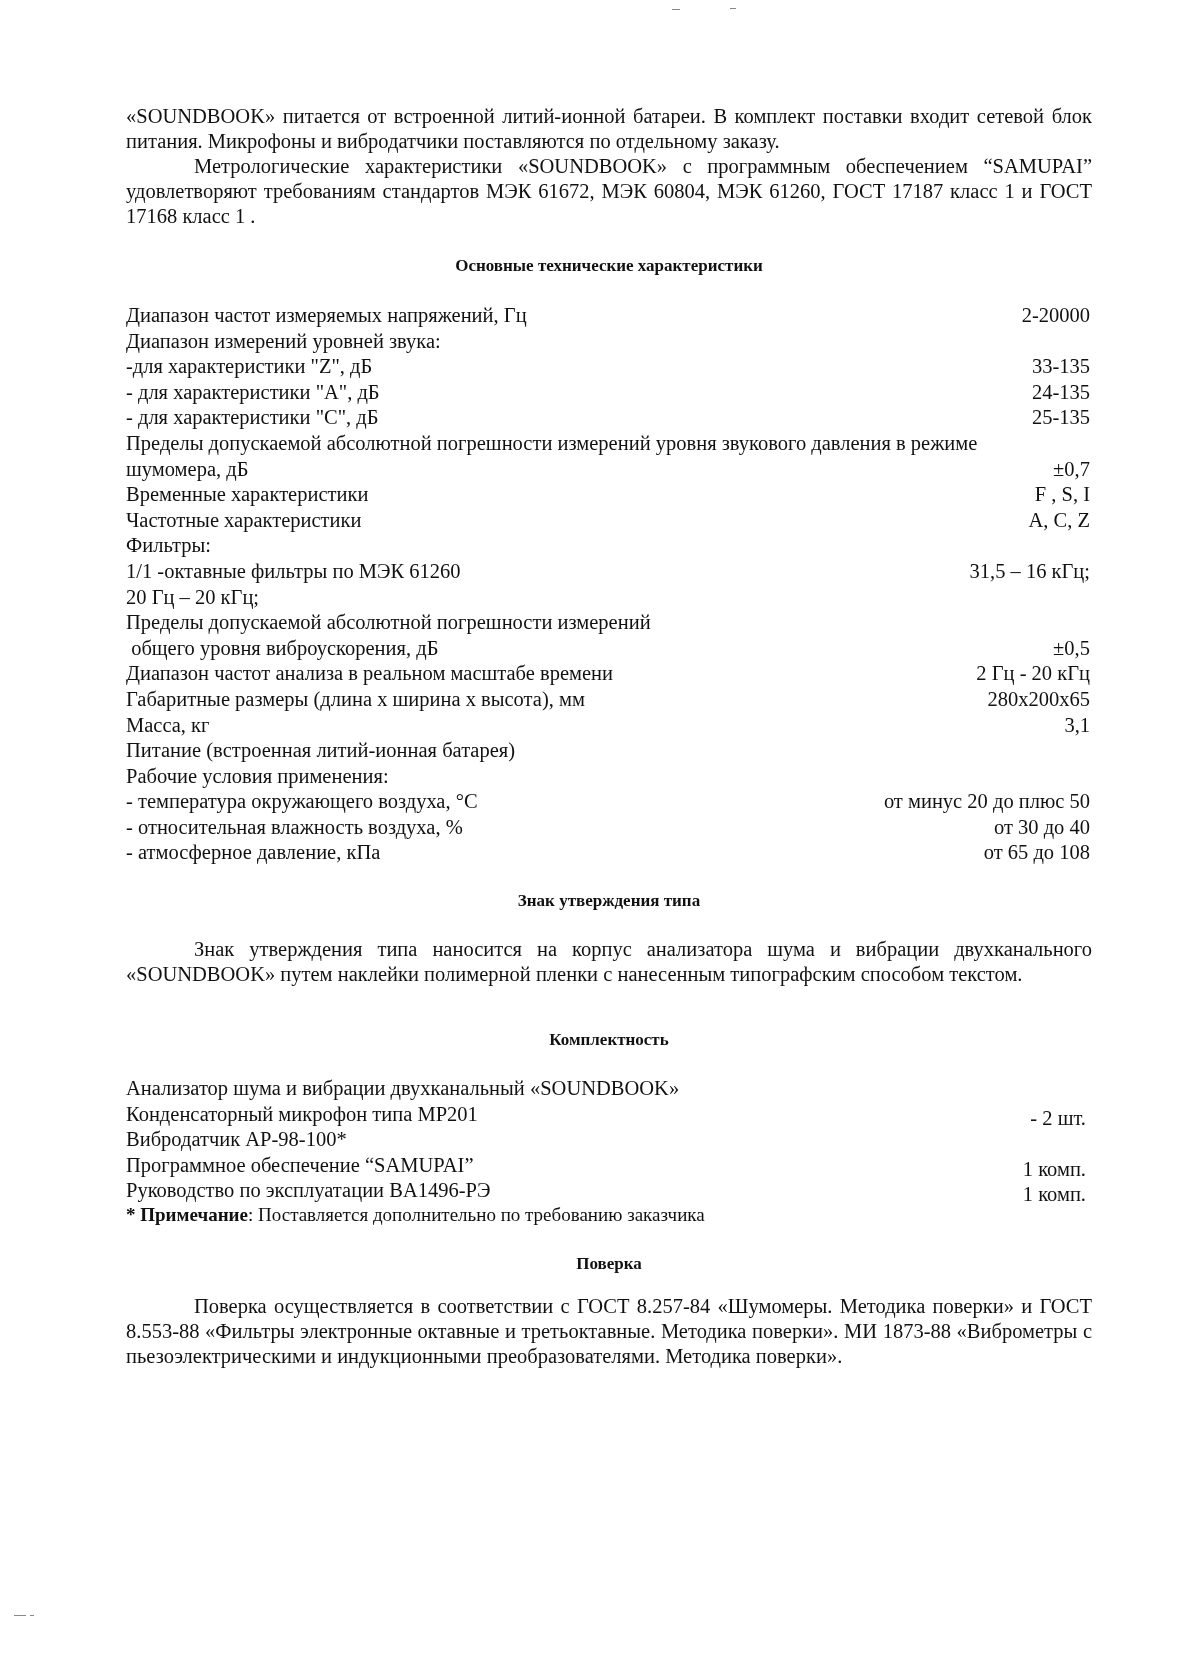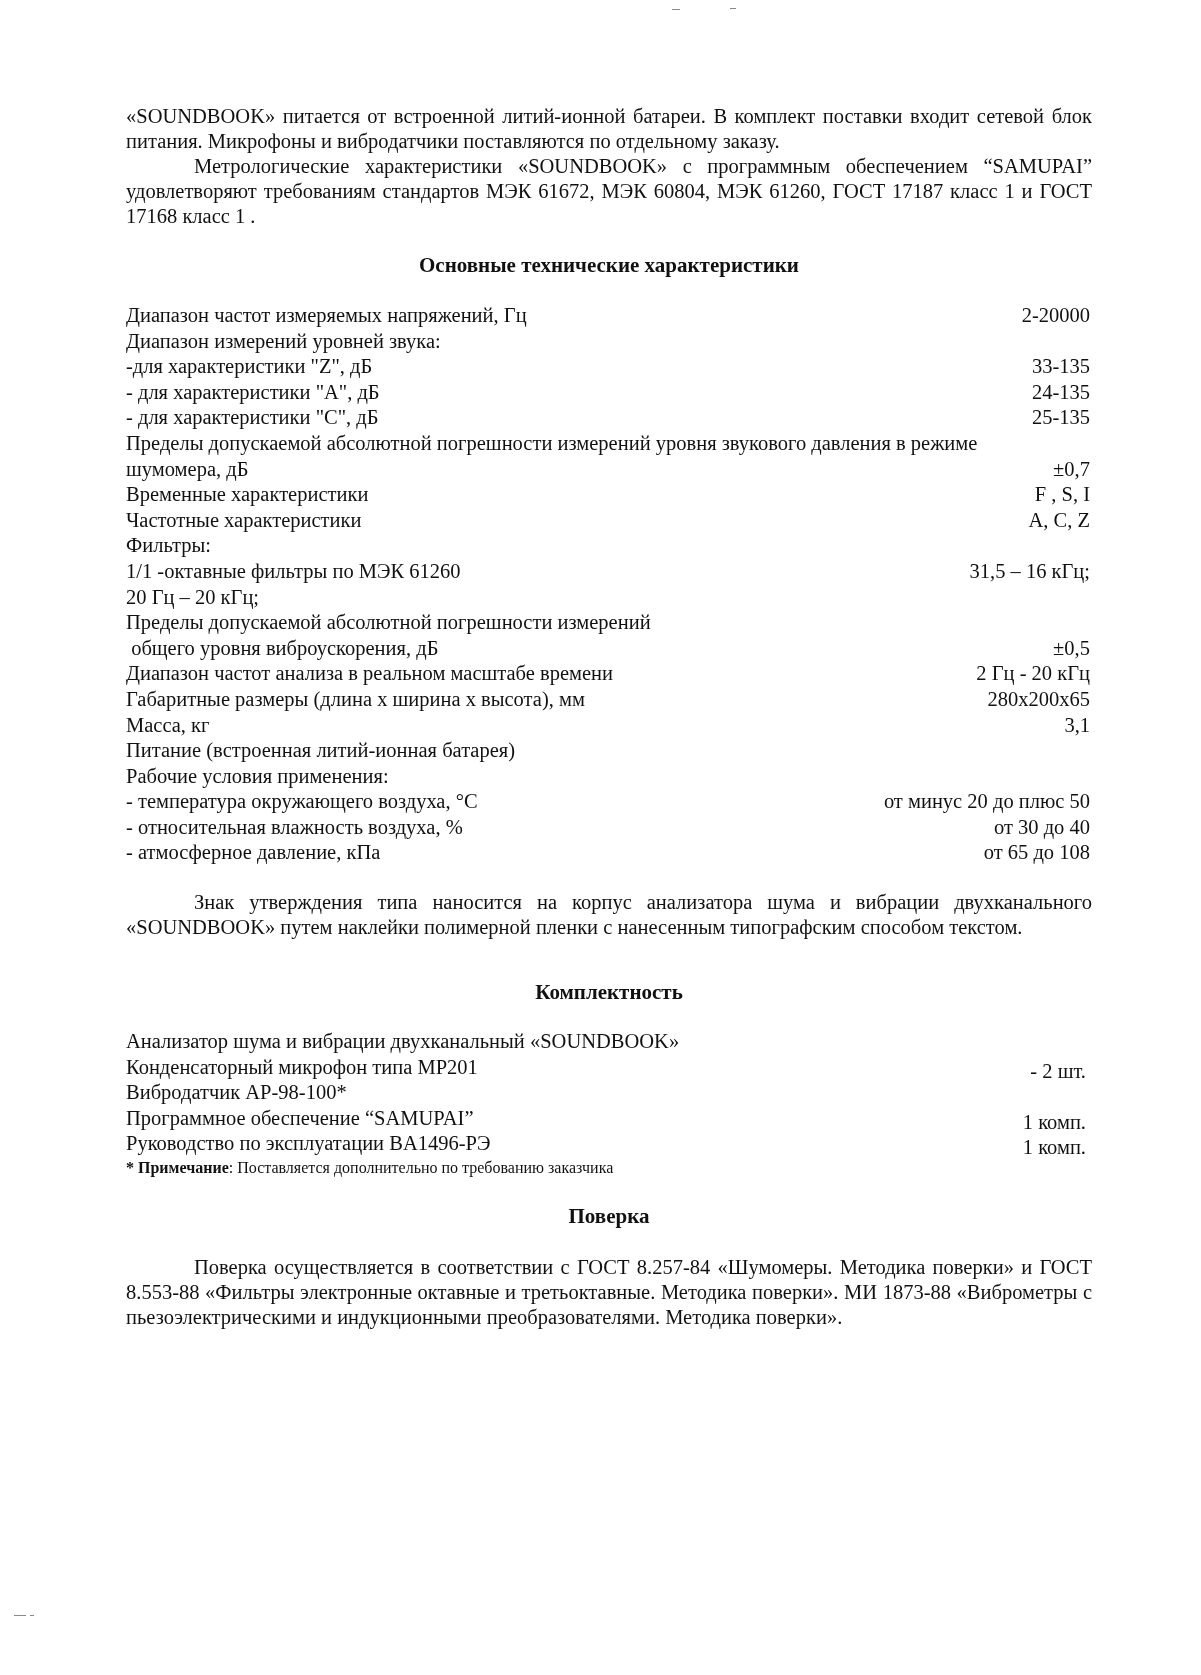--- a/index.html
+++ b/index.html
@@ -6,27 +6,27 @@
   body {
     width: 1201px; height: 1675px; position: relative; overflow: hidden;
     font-family: "Liberation Serif", "DejaVu Serif", serif;
     color: #111111;
     font-size: 20.5px;
   }
   .page { position: absolute; left: 126px; top: 104px; width: 966px; }
   .para { line-height: 25px; text-align: justify; margin: 0; }
   .indent { text-indent: 68px; }
   .heading {
-    text-align: center; font-weight: bold; font-size: 21px;
+    text-align: center; font-weight: bold; font-size: 17px;
     line-height: 25px;
   }
   .row { display: flex; justify-content: space-between; line-height: 25.6px; white-space: nowrap; }
   .row .lbl { flex: 0 1 auto; }
   .row .val { flex: 0 0 auto; text-align: right; padding-right: 2px; }
-  .note { font-size: 16px; line-height: 22px; }
+  .note { font-size: 19px; line-height: 22px; }
   .note b { font-weight: bold; }
   .kit .val { padding-right: 6px; }
   .scanmark { position: absolute; background: #888; height: 2px; }
 </style>
 </head>
 <body>
 
 <div class="scanmark" style="left:672px;top:9px;width:8px;height:1px;"></div>
 <div class="scanmark" style="left:730px;top:8px;width:6px;height:1px;"></div>
 
@@ -120,20 +120,21 @@
     <div class="row">
         <span class="lbl">- относительная влажность воздуха, %</span>
         <span class="val">от 30 до 40</span>
       </div>
     <div class="row">
         <span class="lbl">- атмосферное давление, кПа</span>
         <span class="val">от 65 до 108</span>
       </div>
   </div>
 
+  <div class="heading" style="margin-top:22px;">Знак утверждения типа</div>
   <p class="para indent" style="margin-top:24px;">Знак утверждения типа наносится на корпус анализатора шума   и вибрации двухканального «SOUNDBOOK»  путем наклейки полимерной пленки с нанесенным типографским способом текстом.</p>
 
   <div class="heading" style="margin-top:40px;font-family:Liberation Serif, serif;">Комплектность</div>
 
   <div class="kit" style="margin-top:24px;">
     <div class="row">
         <span class="lbl">Анализатор шума  и вибрации двухканальный «SOUNDBOOK»</span>
         <span class="val"></span>
       </div>
     <div class="row">
@@ -151,18 +152,18 @@
     <div class="row">
         <span class="lbl">Руководство по эксплуатации   BA1496-РЭ</span>
         <span class="val" style="position:relative;top:4px;">1 комп.</span>
       </div>
     <div class="note">
       <b>* Примечание</b><span>:  Поставляется дополнительно по требованию заказчика</span>
     </div>
   </div>
 
   <div class="heading" style="margin-top:25px;">Поверка</div>
-  <p class="para indent" style="margin-top:26px;">Поверка осуществляется в соответствии с ГОСТ 8.257-84 «Шумомеры. Методика поверки» и ГОСТ 8.553-88 «Фильтры электронные октавные и третьоктавные. Методика поверки».  МИ 1873-88  «Виброметры с пьезоэлектрическими и индукционными преобразователями. Методика поверки».</p>
+  <p class="para indent" style="margin-top:18px;">Поверка осуществляется в соответствии с ГОСТ 8.257-84 «Шумомеры. Методика поверки» и ГОСТ 8.553-88 «Фильтры электронные октавные и третьоктавные. Методика поверки».  МИ 1873-88  «Виброметры с пьезоэлектрическими и индукционными преобразователями. Методика поверки».</p>
 
 </div>
 
 <div class="scanmark" style="left:14px;top:1615px;width:12px;height:1px;"></div>
 <div class="scanmark" style="left:30px;top:1615px;width:4px;height:1px;"></div>
 
 </body></html>

